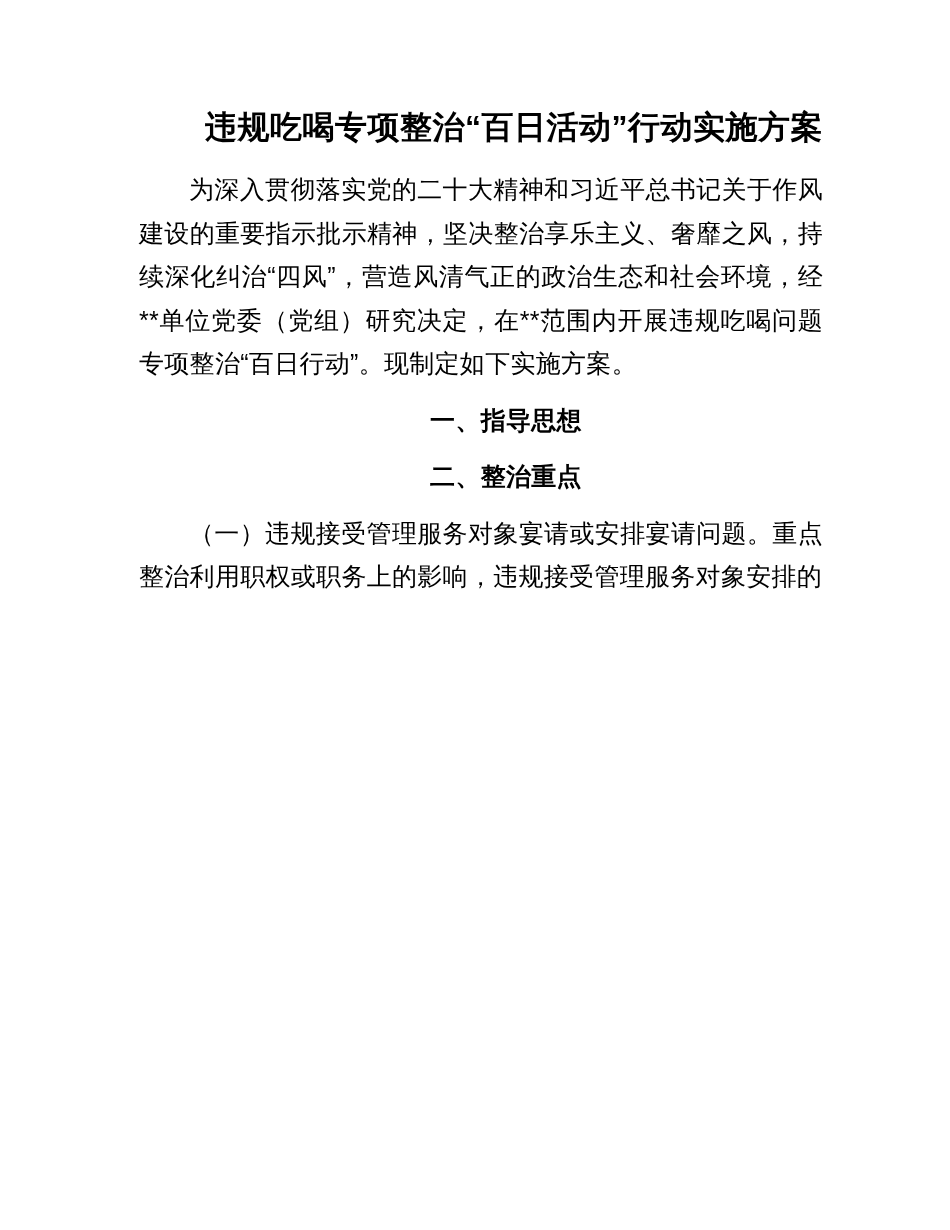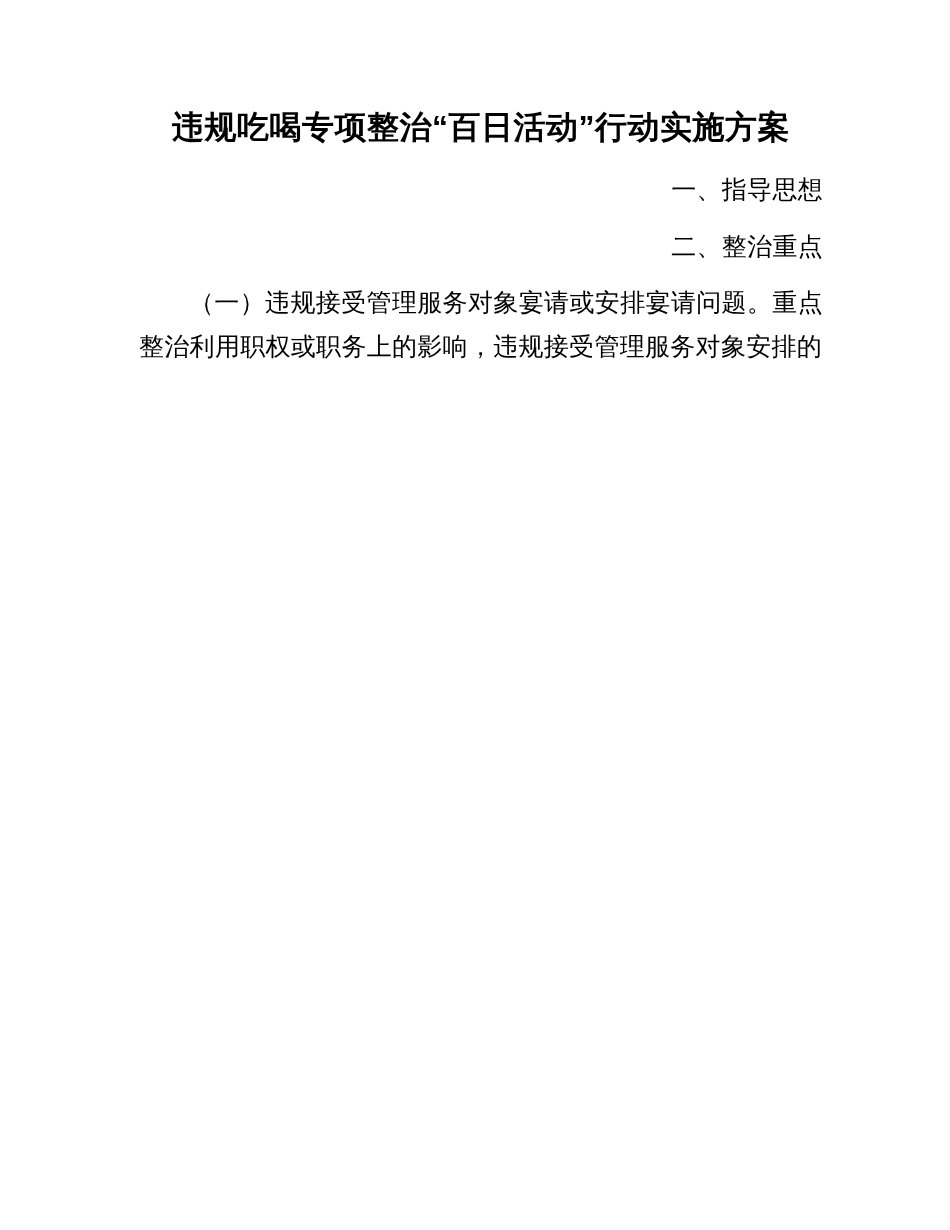--- a/index.html
+++ b/index.html
@@ -15,45 +15,47 @@
     box-sizing: border-box;
     padding: 104px 127px 0 139px;
     font-family: "Liberation Sans", "DejaVu Sans", sans-serif;
     color: #000000;
     overflow: hidden;
   }
   .doc-title {
     font-size: 32px;
     font-weight: 700;
     line-height: 46px;
-    text-align: center;
+    text-align: right;
     margin: 0 0 18px 0;
     letter-spacing: 0.5px;
     white-space: nowrap;
   }
   .para {
     font-size: 25px;
     font-weight: 400;
     line-height: 43.5px;
     text-indent: 2em;
     text-align: justify;
     margin: 0 0 13px 0;
     letter-spacing: 0.3px;
     word-break: break-all;
   }
   .para.section-heading {
-    text-align: right;
+    text-align: center;
+    font-weight: bold;
   }
 </style>
 </head>
 <body>
 
 <div class="page">
   <h1 class="doc-title">违规吃喝专项整治“百日活动”行动实施方案</h1>
 
+  <p class="para">为深入贯彻落实党的二十大精神和习近平总书记关于作风建设的重要指示批示精神，坚决整治享乐主义、奢靡之风，持续深化纠治“四风”，营造风清气正的政治生态和社会环境，经**单位党委（党组）研究决定，在**范围内开展违规吃喝问题专项整治“百日行动”。现制定如下实施方案。</p>
 
   <p class="para section-heading">一、指导思想</p>
 
 
   <p class="para section-heading">二、整治重点</p>
 
 
   <p class="para">（一）违规接受管理服务对象宴请或安排宴请问题。重点整治利用职权或职务上的影响，违规接受管理服务对象安排的</p>
 </div>
 

